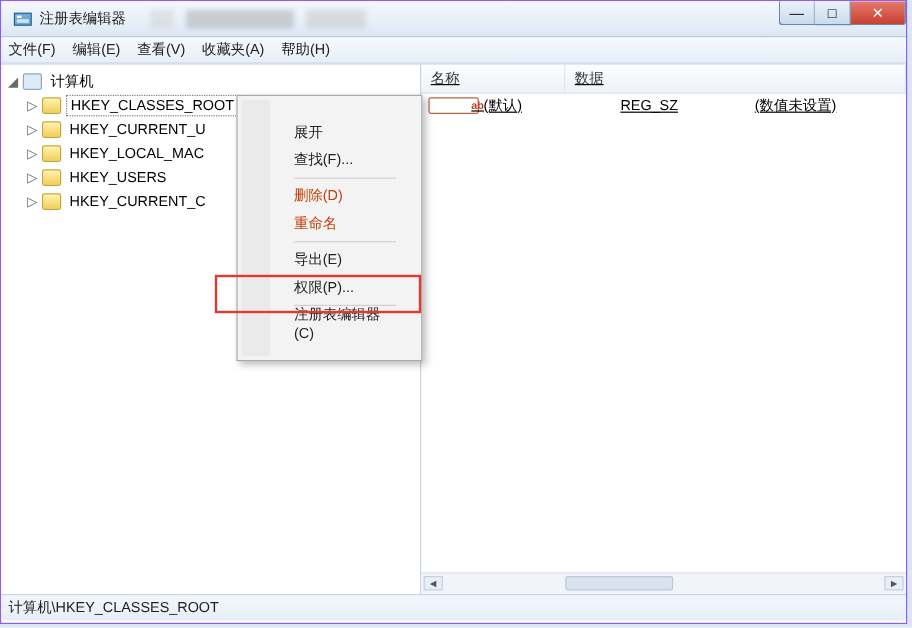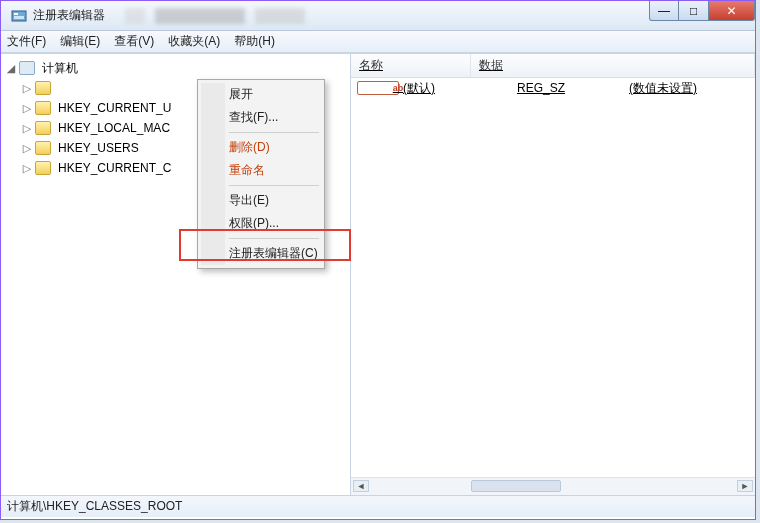--- a/index.html
+++ b/index.html
@@ -40,21 +40,21 @@
 .lrow { display:flex; align-items:center; height:20px; padding-left:6px;}
 .vicon{width:16px;height:14px;border:1px solid #c06040;background:#fff;display:inline-flex;align-items:center;justify-content:center;color:#c04028;font-size:9px;font-weight:bold;margin-right:4px;border-radius:2px;padding-left:40px;}
 .lc.name{width:114px;} .lc.type{width:112px;} .lc.data{flex:1;}
 
 .statusbar { height:22px; border-top:1px solid #c8d4e3; background: linear-gradient(#f3f7fc,#e6eef8); display:flex; align-items:center; padding:0 6px; color:#222;}
 .hscroll{height:18px;background:#f1f4f8;border-top:1px solid #dbe2ec; position:relative;}
 .hscroll .thumb{position:absolute; left:120px; width:90px; top:2px; height:12px; background:#d9e2ee; border:1px solid #b9c8db; border-radius:2px;}
 .hscroll .arr{position:absolute; top:2px; width:16px; height:12px; background:#e9eff7; border:1px solid #c3d0e0; display:flex;align-items:center;justify-content:center;font-size:9px;color:#555;}
 .hscroll .arr.l{left:2px;} .hscroll .arr.r{right:2px;}
 
-.ctxmenu { position:absolute; left:196px; top:78px; width:128px; background:#f3f3f3; border:1px solid #a9a9a9; box-shadow: 3px 3px 6px rgba(0,0,0,.25); padding:3px; z-index:10;}
+.ctxmenu { position:absolute; left:196px; top:78px; width:155px; background:#f3f3f3; border:1px solid #a9a9a9; box-shadow: 3px 3px 6px rgba(0,0,0,.25); padding:19px; z-index:10;}
 .ctxmenu .row{height:23px; display:flex; align-items:center; padding-left:28px; position:relative; color:#222;}
 .ctxmenu .row.disabled{color:#c2410c;}
 .ctxmenu .row .sub{position:absolute; right:8px; font-size:10px; color:#444;}
 .ctxmenu .sep{height:1px; background:#d0d0d0; margin:3px 2px 3px 28px;}
 .ctxmenu .gutter{position:absolute; left:3px; top:3px; bottom:3px; width:24px; background:#eaeaea;}
 .highlight-box{position:absolute; left:178px; top:228px; width:172px; height:32px; border:2px solid #e13a2f; z-index:20; pointer-events:none;}
 
 svg.ic{width:16px;height:16px;}
 </style>
 </head>
@@ -97,20 +97,21 @@
     <div class="treepane">
       <div class="tree">
         <div class="trow">
           <span class="tw">◢</span>
           <span class="tcomp"></span>
           <span class="tlabel">计算机</span>
         </div>
         <div class="trow" style="padding-left:16px">
           <span class="tw">▷</span>
           <span class="tfold"></span>
+          <span class="tlabel sel">HKEY_CLASSES_ROOT</span>
         </div>
         <div class="trow" style="padding-left:16px">
           <span class="tw">▷</span>
           <span class="tfold"></span>
           <span class="tlabel">HKEY_CURRENT_U</span>
         </div>
         <div class="trow" style="padding-left:16px">
           <span class="tw">▷</span>
           <span class="tfold"></span>
           <span class="tlabel">HKEY_LOCAL_MAC</span>

